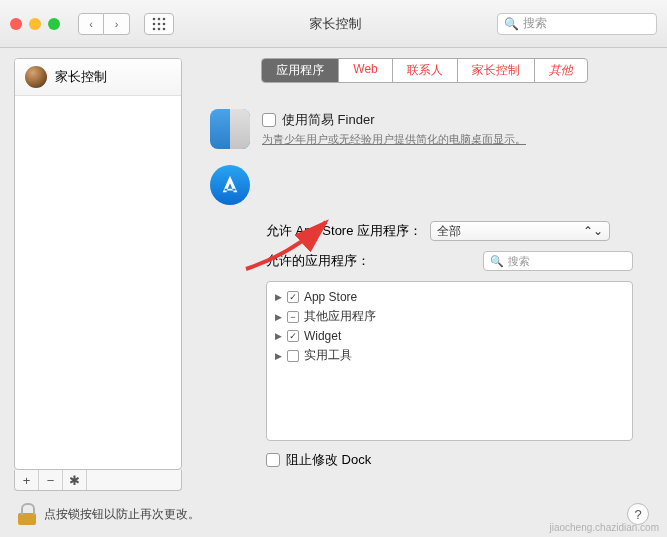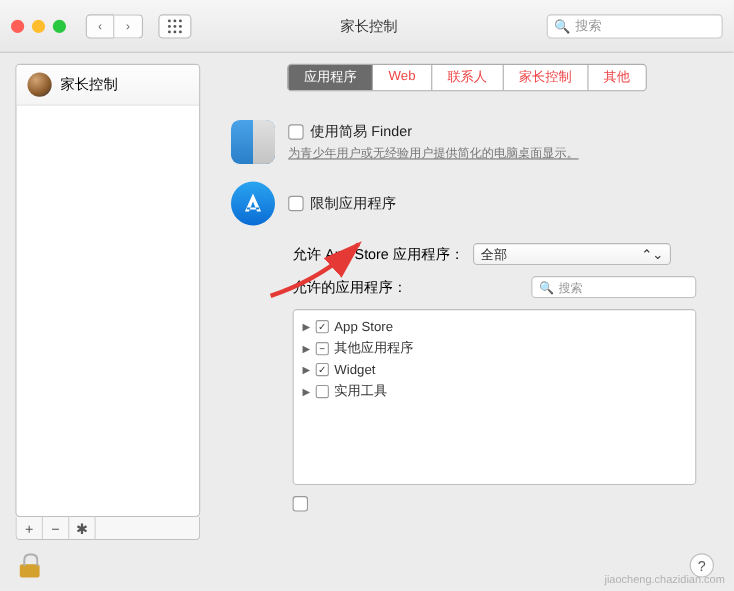--- a/index.html
+++ b/index.html
@@ -20,21 +20,21 @@
 .sidebar { width: 168px; display: flex; flex-direction: column; }
 .userlist { flex: 1; background: #fff; border: 1px solid #c0c0c0; border-radius: 4px; overflow: hidden; }
 .userrow { display: flex; align-items: center; gap: 8px; padding: 7px 10px; background: linear-gradient(#fefefe,#f4f4f4); border-bottom: 1px solid #e0e0e0; }
 .avatar { width: 22px; height: 22px; border-radius: 50%; background: radial-gradient(circle at 35% 30%, #d4a574, #8b5a2b 60%, #333 95%); }
 .sbfoot { display: flex; border: 1px solid #c0c0c0; border-top: none; border-radius: 0 0 4px 4px; background: #f7f7f7; }
 .sbbtn { width: 24px; height: 20px; border-right: 1px solid #d0d0d0; display: flex; align-items: center; justify-content: center; font-size: 13px; color: #555; }
 .content { flex: 1; display: flex; flex-direction: column; }
 .tabs { display: flex; justify-content: center; margin-bottom: 26px; }
 .tabrow { display: flex; border: 1px solid #acacac; border-radius: 4px; overflow: hidden; font-size: 12px; background: #fff; }
 .tab { padding: 3px 14px; border-right: 1px solid #acacac; color: #ef4444; }
-.tab:last-child { border-right: none; }
+.tab:last-child { border-right: none; font-style: italic; }
 .tab.active { background: #6b6b6b; color: #fff; }
 .mainarea { flex: 1; position: relative; }
 .optrow { display: flex; align-items: center; gap: 12px; margin-bottom: 16px; padding-left: 14px; }
 .iconbox { width: 40px; height: 40px; border-radius: 8px; flex-shrink: 0; }
 .finder { background: linear-gradient(180deg,#4aa3e8,#2a7fc9); position: relative; overflow: hidden; }
 .finder::after { content:""; position:absolute; right:0; top:0; width:50%; height:100%; background: linear-gradient(180deg,#e0e0e0,#c4c4c4); }
 .appstore { background: linear-gradient(180deg,#2aa4f0,#0a6cd4); border-radius: 50%; display:flex; align-items:center; justify-content:center; color:#fff; font-size:22px; }
 .optbody { flex: 1; }
 .chkline { display: flex; align-items: center; gap: 6px; }
 .chkbox { width: 14px; height: 14px; border: 1px solid #999; border-radius: 3px; background: #fff; }
@@ -132,24 +132,20 @@
           </div>
         </div>
 
         <div class="optrow">
           <div class="iconbox appstore">
             <svg width="22" height="22" viewBox="0 0 24 24" fill="white">
                 <path d="M12 2 L4 20 L8 20 L12 10 L16 20 L20 20 Z M6 16 L18 16 L18 18 L6 18 Z"></path>
               </svg>
           </div>
           <div class="optbody">
-            <div class="chkline">
-              <div class="chkbox"></div>
-              <span class="optlabel">限制应用程序</span>
-            </div>
           </div>
         </div>
 
         <svg class="arrow" viewBox="0 0 100 60">
             <defs>
               <marker id="ah" markerWidth="10" markerHeight="10" refX="8" refY="3" orient="auto">
                 <path d="M0,0 L9,3 L0,6 Z" fill="#e53935"></path>
               </marker>
             </defs>
             <path d="M 5 55 Q 50 40 85 8" stroke="#e53935" stroke-width="4" fill="none" marker-end="url(#ah)"></path>
@@ -189,23 +185,25 @@
             </div>
             <div class="treerow">
               <span class="disc">▶</span>
               <div class="minicb"></div>
               <span>实用工具</span>
             </div>
           </div>
 
         <div class="dockrow">
           <div class="chkbox"></div>
+          <span>阻止修改 Dock</span>
         </div>
       </div>
     </div>
   </div>
 
   <div class="lockrow">
     <div class="lockicon"></div>
+    <span>点按锁按钮以防止再次更改。</span>
     <div class="helpbtn">?</div>
   </div>
 </div>
 <div class="watermark">jiaocheng.chazidian.com</div>
 
 </body></html>

